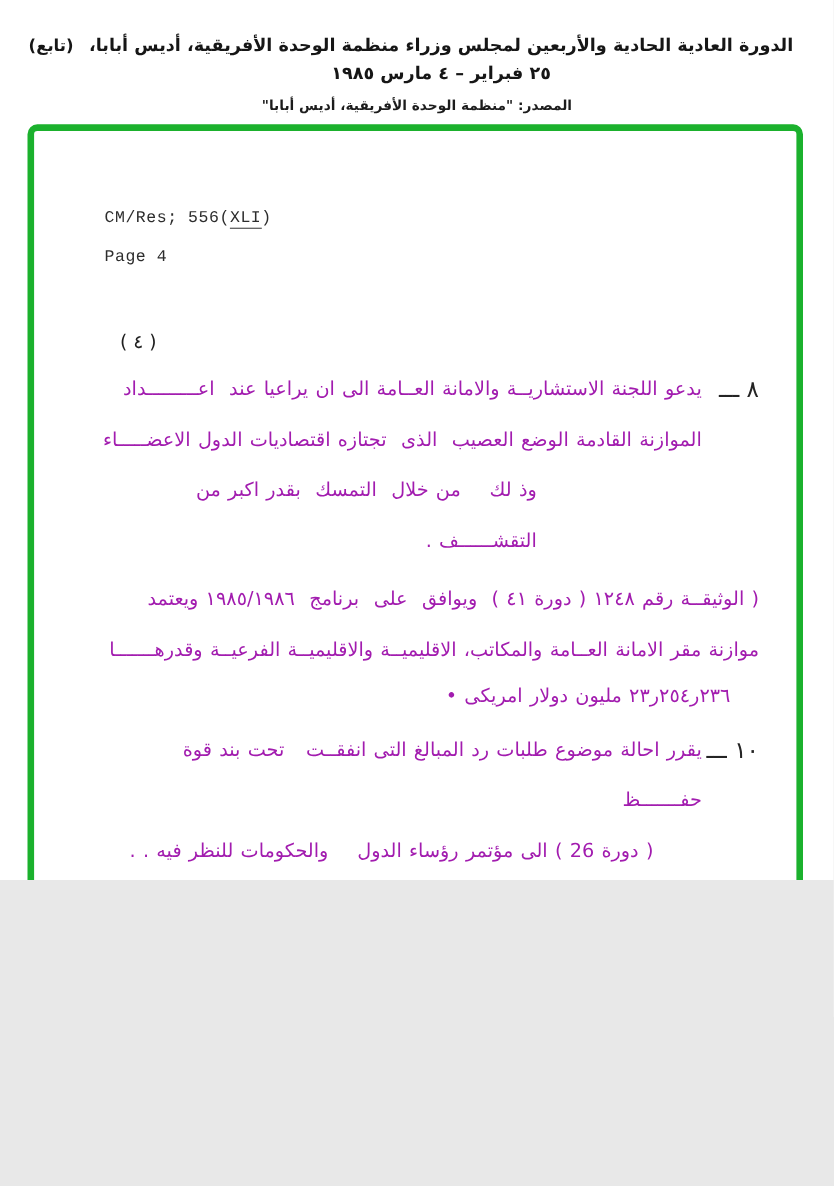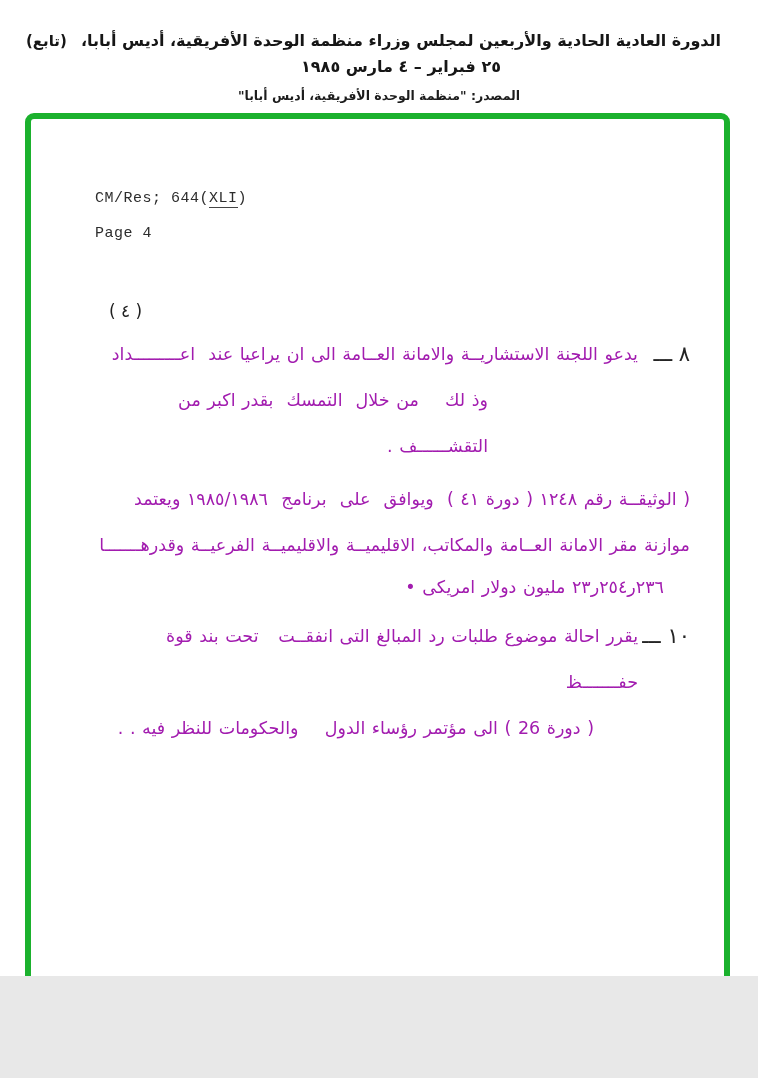--- a/index.html
+++ b/index.html
@@ -1,18 +1,18 @@
 <!DOCTYPE html>
 <html lang="ar"><head>
 <meta charset="utf-8">
 <style>
   html,body { margin:0; padding:0; background:#e8e8e8; }
   .page {
     position:relative;
-    width:758px; height:976px;
+    width:758px; height:800px;
     margin:0 auto;
     background:#ffffff;
     font-family:"DejaVu Sans", sans-serif;
     color:#222222;
     overflow:hidden;
   }
 
   
   .top-header { padding-top:28px; }
   .header-line1 {
@@ -121,32 +121,33 @@
     <div class="header-line1">
       <span class="continued">(تابع)</span>
       <span>الدورة العادية الحادية والأربعين لمجلس وزراء منظمة الوحدة الأفريقية، أديس أبابا، ٢٥ فبراير – ٤ مارس ١٩٨٥</span>
     </div>
     <div class="source-line">المصدر:  "منظمة الوحدة الأفريقية، أديس أبابا"</div>
   </div>
 
   <div class="doc-frame">
 
     <div class="doc-ref">
-      <div class="ref-line"><span>CM/Res; 644(</span><span class="ref-session">XLI</span><span>)</span></div>
+      <div class="ref-line"><span>CM/Res; 556(</span><span class="ref-session">XLI</span><span>)</span></div>
       <div class="ref-line">Page 4</div>
     </div>
 
     <div class="section-number">( ٤ )</div>
 
     <div class="paragraphs">
 
       <div class="para">
         <div class="para-num">٨ ـــ</div>
         <div class="para-text">
           <div class="pline">يدعو اللجنة الاستشاريــة والامانة العــامة الى ان يراعيا عند  اعـــــــــداد</div>
+          <div class="pline">الموازنة القادمة الوضع العصيب  الذى  تجتازه اقتصاديات الدول الاعضـــــاء</div>
           <div class="pline indent-lg">وذ لك    من خلال  التمسك  بقدر اكبر من التقشــــــف .</div>
         </div>
       </div>
 
       <div class="para">
         <div class="para-text">
           <div class="pline">( الوثيقــة رقم ١٢٤٨ ( دورة ٤١ )  ويوافق  على  برنامج  ١٩٨٥/١٩٨٦ ويعتمد</div>
           <div class="pline">موازنة مقر الامانة العــامة والمكاتب، الاقليميــة والاقليميــة الفرعيــة وقدرهـــــــا</div>
           <div class="pline tight indent-sm">٢٣٦ر٢٥٤ر٢٣ مليون دولار امريكى •</div>
         </div>

